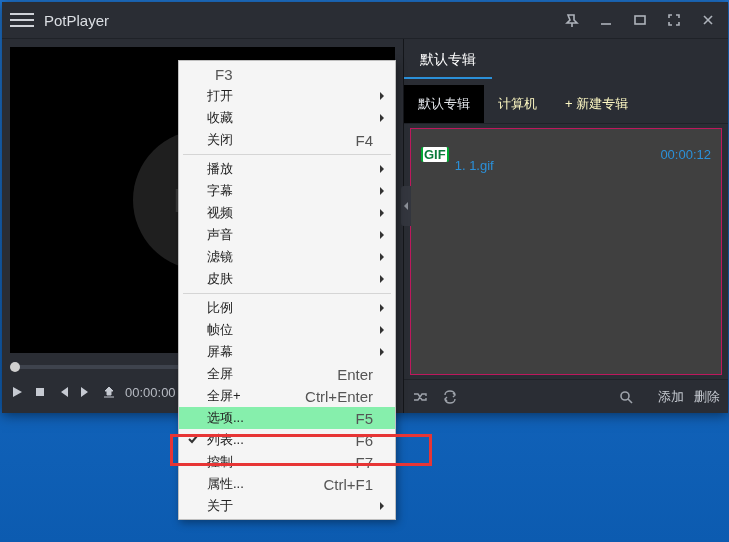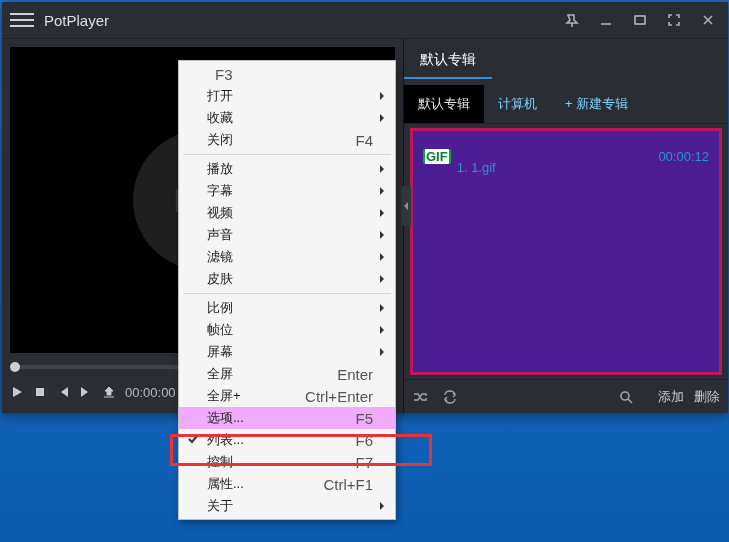--- a/index.html
+++ b/index.html
@@ -30,23 +30,23 @@
   .controls { height:30px; margin:6px 8px 6px 8px; display:flex; align-items:center; gap:9px; color:#b6bac2; font-size:12px;}
   .controls .ico { width:14px; height:14px; cursor:pointer; }
   .controls .ico svg { width:14px; height:14px; fill:#c6cad2; }
   .time-sep { color:#7e838d; margin:0 2px;}
   
   .playlist-panel { flex:1; display:flex; flex-direction:column; }
   .pl-tabs-top { display:flex; padding-top:4px; }
   .pl-tab-top { padding:8px 16px; font-size:14px; color:#d7dae0; border-bottom:2px solid transparent; cursor:pointer;}
   .pl-tab-top.active { color:#fff; border-bottom:2px solid #2b90d9; }
   .pl-albums { display:flex; margin-top:6px; border-bottom:1px solid #1f2228;}
-  .pl-album { padding:10px 14px; color:#7dd3fc; font-size:13px; cursor:pointer;}
+  .pl-album { padding:10px 14px; color:#fef9c3; font-size:13px; cursor:pointer;}
   .pl-album.active { background:#000000; color:#e1e4e9;}
-  .pl-list { flex:1; margin:4px 6px 4px 6px; border:3px solid #be185d; background:#4c1d95; overflow:auto;}
+  .pl-list { flex:1; margin:4px 6px 4px 6px; border:1px solid #be185d; background:#404040; overflow:auto;}
   .pl-item { display:flex; align-items:center; padding:6px 10px; cursor:pointer;}
   .gif-badge { font-size:9px; font-weight:bold; color:#0a3; background:#0a3; color:#fff; border-radius:2px; padding:0 2px; margin-right:6px; display:inline-flex; align-items:center; }
   .gif-badge span { background:#fff; color:#0a7a3c; padding:0 1px; border-radius:1px;}
   .pl-item-name { color:#2b90d9; flex:1;margin-top:23px; }
   .pl-item-dur { color:#2b90d9; font-variant-numeric: tabular-nums;}
   .pl-footer { height:34px; display:flex; align-items:center; padding:0 8px; border-top:1px solid #1f2228;}
   .pl-footer .spacer { flex:1; }
   .pl-footer .fico { width:16px; height:16px; margin-right:14px; cursor:pointer;}
   .pl-footer .fico svg { width:16px; height:16px; fill:#9ea3ab; stroke:#9ea3ab;}
   .pl-footer .txtbtn { color:#c5c9d0; margin-left:10px; cursor:pointer; }
@@ -54,21 +54,21 @@
   .edge-handle { position:absolute; left:399px; top:184px; width:10px; height:40px; background:#33363e; border-radius:3px 0 0 3px; display:flex; align-items:center; justify-content:center; cursor:pointer;}
   .edge-handle svg { width:6px; height:10px; fill:#8b8f97; }
   
   .ctxmenu {
     position:absolute; left:178px; top:60px; width:218px;
     background:#f5f5f5; color:#222; border:1px solid #bfbfbf;
     box-shadow:2px 3px 8px rgba(0,0,0,0.35);
     padding:2px 0;
   }
   .ctx-item { display:flex; align-items:center; height:22px; padding:0 10px 0 28px; font-size:13px; cursor:default; position:relative;}
-  .ctx-item.hovered { background:#f0abfc; }
+  .ctx-item.hovered { background:#86efac; }
   .ctx-item .mi-label { flex:1; white-space:nowrap; }
   .ctx-item .mi-accel { color:#555; font-size:15px; margin-left:8px;}
   .ctx-item .mi-sub { width:12px; text-align:right; color:#333; }
   .ctx-item .mi-sub svg { width:6px; height:10px; fill:#333;}
   .ctx-item .check-icon { position:absolute; left:8px; top:4px; width:14px; height:14px;}
   .ctx-item .check-icon svg { width:12px; height:12px; stroke:#333; stroke-width:2; fill:none;}
   .ctx-sep { height:1px; margin:3px 4px; background:#d5d5d5; }
   .highlight-box {
     position:absolute; left:170px; top:434px; width:262px; height:32px;
     border:3px solid #e73535; pointer-events:none;

